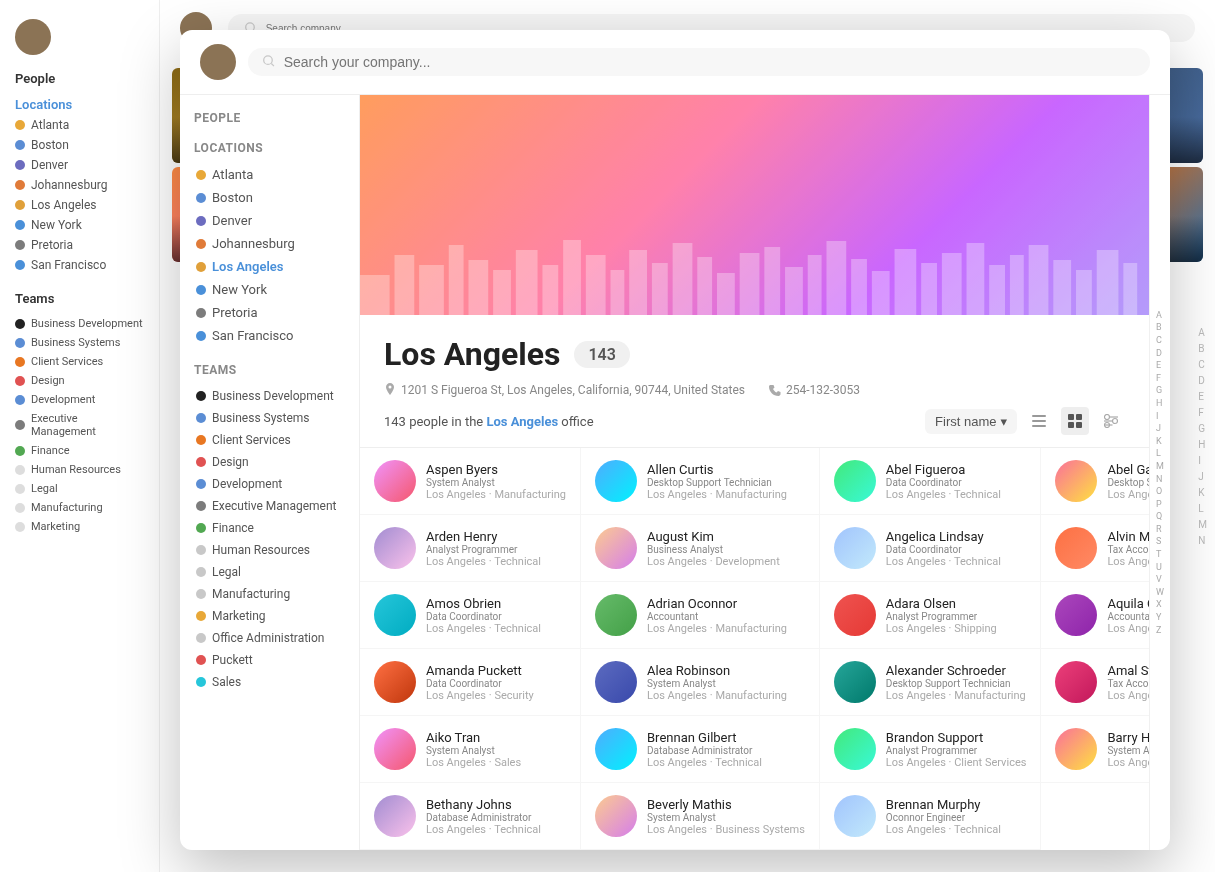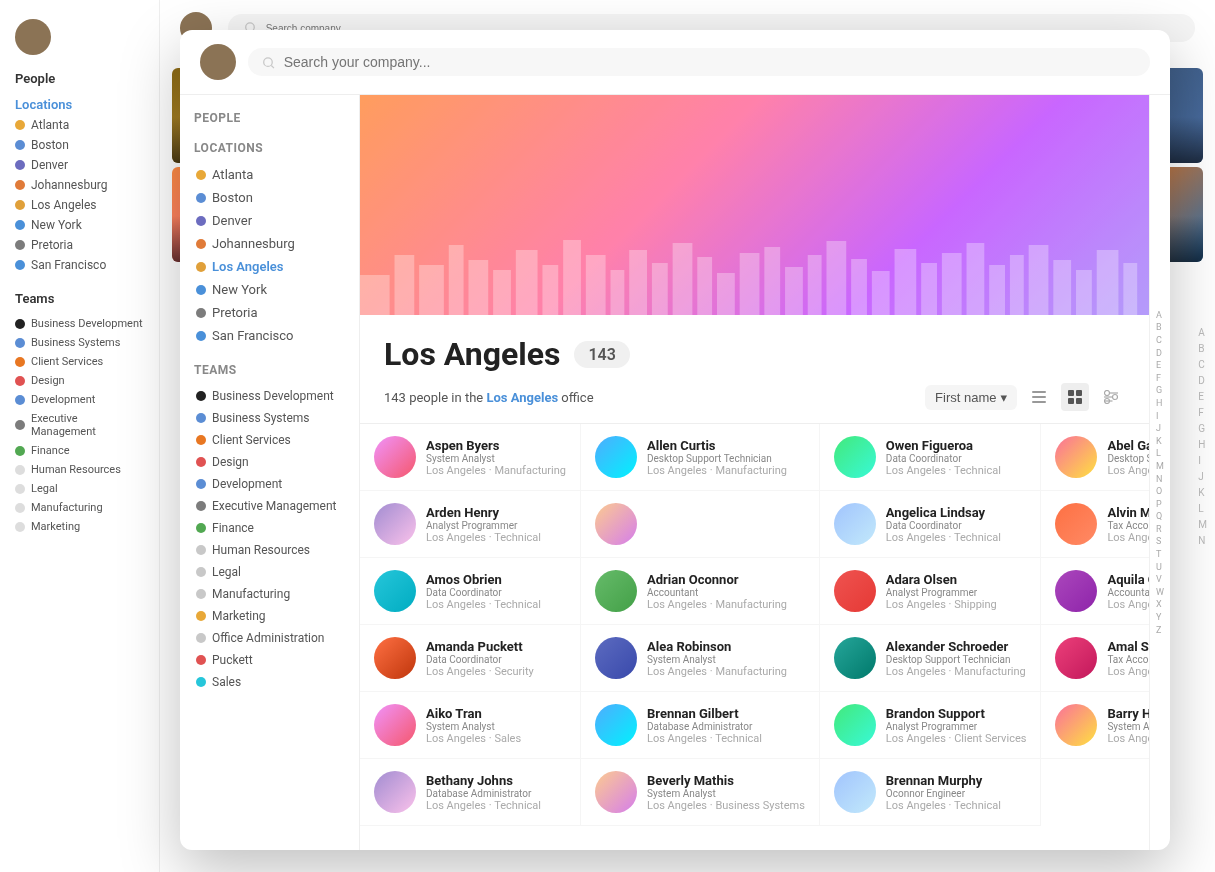--- a/index.html
+++ b/index.html
@@ -37,21 +37,21 @@
 
     
     .avatar-circle { width: 36px; height: 36px; border-radius: 50%; background: #ccc; flex-shrink: 0; display: flex; align-items: center; justify-content: center; overflow: hidden; }
     .avatar-circle.small { width: 32px; height: 32px; }
 
     
     .modal-overlay { position: absolute; top: 30px; left: 180px; width: 990px; height: 820px; background: #fff; border-radius: 12px; box-shadow: 0 20px 60px rgba(0,0,0,0.25); overflow: hidden; display: flex; flex-direction: column; z-index: 10; }
 
     
     .modal-header { display: flex; align-items: center; padding: 14px 20px; border-bottom: 1px solid #eee; gap: 12px; flex-shrink: 0; }
-    .modal-search { flex: 1; display: flex; align-items: flex-end; gap: 8px; background: #f7f7f7; border-radius: 20px; padding: 6px 14px; }
+    .modal-search { flex: 1; display: flex; align-items: flex-start; gap: 8px; background: #f7f7f7; border-radius: 20px; padding: 6px 14px; }
     .modal-search input { border: none; background: transparent; outline: none; font-size: 14px; color: #555; width: 100%; }
 
     
     .modal-content { display: flex; flex: 1; overflow: hidden; }
 
     
     .modal-sidebar { width: 180px; border-right: 1px solid #eee; overflow-y: auto; padding: 16px 14px; flex-shrink: 0; }
     .modal-sidebar-section { font-size: 12px; font-weight: 700; color: #888; text-transform: uppercase; margin-bottom: 8px; margin-top: 16px; letter-spacing: 0.5px; }
     .modal-sidebar-section.first { margin-top: 0; }
     .modal-sidebar-link { display: flex; align-items: center; gap: 6px; font-size: 13px; color: #555; padding: 4px 2px; cursor: pointer; border-radius: 4px; }
@@ -80,21 +80,21 @@
     .list-controls { display: flex; align-items: center; justify-content: flex-end; gap: 8px; padding: 10px 24px; }
     .sort-btn { display: flex; align-items: center; gap: 4px; font-size: 13px; color: #555; background: #f5f5f5; border: none; border-radius: 6px; padding: 5px 10px; cursor: pointer; }
     .view-btn { width: 28px; height: 28px; display: flex; align-items: center; justify-content: center; border: none; background: transparent; cursor: pointer; border-radius: 4px; color: #888; font-size: 14px; }
     .view-btn.active { background: #eee; color: #333; }
 
     
     .people-grid { display: grid; grid-template-columns: repeat(4, 1fr); gap: 0; }
     .person-card { display: flex; align-items: center; gap: 10px; padding: 12px 14px; border-bottom: 1px solid #f5f5f5; border-right: 1px solid #f5f5f5; cursor: pointer; }
     .person-avatar { width: 42px; height: 42px; border-radius: 50%; flex-shrink: 0; object-fit: cover; }
     .person-info { min-width: 0; }
-    .person-name { font-size: 13px; font-weight: 700; color: #222; white-space: nowrap; overflow: hidden; text-overflow: ellipsis; }
+    .person-name { font-size: 13px; font-weight: 400; color: #222; white-space: nowrap; overflow: hidden; text-overflow: ellipsis; }
     .person-role { font-size: 10px; color: #888; white-space: nowrap; overflow: hidden; text-overflow: ellipsis; }
     .person-loc { font-size: 11px; color: #aaa; white-space: nowrap; overflow: hidden; text-overflow: ellipsis; }
 
     
     .av1 { background: linear-gradient(135deg, #f093fb, #f5576c); }
     .av2 { background: linear-gradient(135deg, #4facfe, #00f2fe); }
     .av3 { background: linear-gradient(135deg, #43e97b, #38f9d7); }
     .av4 { background: linear-gradient(135deg, #fa709a, #fee140); }
     .av5 { background: linear-gradient(135deg, #a18cd1, #fbc2eb); }
     .av6 { background: linear-gradient(135deg, #fccb90, #d57eeb); }
@@ -458,20 +458,35 @@
           <rect x="747" y="15" width="22" height="65" fill="#fff"></rect>
           <rect x="774" y="28" width="14" height="52" fill="#fff"></rect>
         </svg>
       </div>
 
       <div class="city-info">
         <div class="city-title-row">
           <span class="city-name">Los Angeles</span>
           <span class="city-badge">143</span>
         </div>
+        <div class="city-meta">
+          <div class="city-meta-item">
+            <svg width="12" height="14" viewBox="0 0 12 14" fill="none">
+              <path d="M6 0C3.8 0 2 1.8 2 4c0 3 4 8 4 8s4-5 4-8c0-2.2-1.8-4-4-4z" fill="#aaa"></path>
+              <circle cx="6" cy="4" r="1.5" fill="white"></circle>
+            </svg>
+            <span style="font-size:12px;color:#888;">1201 S Figueroa St, Los Angeles, California, 90744, United States</span>
+          </div>
+          <div class="city-meta-item">
+            <svg width="12" height="12" viewBox="0 0 12 12" fill="none">
+              <path d="M2 1h2.5l1 2.5L4 5c.8 1.6 2 2.8 3.5 3.5l1.5-1.5 2.5 1V10.5C11 11.3 10.3 12 9.5 12 4.2 12 0 7.8 0 2.5 0 1.7.7 1 1.5 1L2 1z" fill="#aaa"></path>
+            </svg>
+            <span style="font-size:12px;color:#888;">254-132-3053</span>
+          </div>
+        </div>
         <div style="display:flex;align-items:center;justify-content:space-between;">
           <div class="city-people-count">
             <span>143 people in the</span>
             <strong> <a href="#">Los Angeles</a></strong>
             <span>office</span>
           </div>
           <div class="list-controls" style="padding:0;">
             <button class="sort-btn">
               <span>First name</span>
               <span>▾</span>
@@ -518,21 +533,21 @@
     <div class="person-avatar av2" style="width:42px;height:42px;border-radius:50%;flex-shrink:0;"></div>
     <div class="person-info">
       <div class="person-name">Allen Curtis</div>
       <div class="person-role">Desktop Support Technician</div>
       <div class="person-loc">Los Angeles · Manufacturing</div>
     </div>
   </div>
           <div class="person-card">
     <div class="person-avatar av3" style="width:42px;height:42px;border-radius:50%;flex-shrink:0;"></div>
     <div class="person-info">
-      <div class="person-name">Owen Figueroa</div>
+      <div class="person-name">Abel Figueroa</div>
       <div class="person-role">Data Coordinator</div>
       <div class="person-loc">Los Angeles · Technical</div>
     </div>
   </div>
           <div class="person-card">
     <div class="person-avatar av4" style="width:42px;height:42px;border-radius:50%;flex-shrink:0;"></div>
     <div class="person-info">
       <div class="person-name">Abel Galloway</div>
       <div class="person-role">Desktop Support Technician</div>
       <div class="person-loc">Los Angeles · Shipping</div>
@@ -541,20 +556,25 @@
           <div class="person-card">
     <div class="person-avatar av5" style="width:42px;height:42px;border-radius:50%;flex-shrink:0;"></div>
     <div class="person-info">
       <div class="person-name">Arden Henry</div>
       <div class="person-role">Analyst Programmer</div>
       <div class="person-loc">Los Angeles · Technical</div>
     </div>
   </div>
           <div class="person-card">
     <div class="person-avatar av6" style="width:42px;height:42px;border-radius:50%;flex-shrink:0;"></div>
+    <div class="person-info">
+      <div class="person-name">August Kim</div>
+      <div class="person-role">Business Analyst</div>
+      <div class="person-loc">Los Angeles · Development</div>
+    </div>
   </div>
           <div class="person-card">
     <div class="person-avatar av7" style="width:42px;height:42px;border-radius:50%;flex-shrink:0;"></div>
     <div class="person-info">
       <div class="person-name">Angelica Lindsay</div>
       <div class="person-role">Data Coordinator</div>
       <div class="person-loc">Los Angeles · Technical</div>
     </div>
   </div>
           <div class="person-card">

